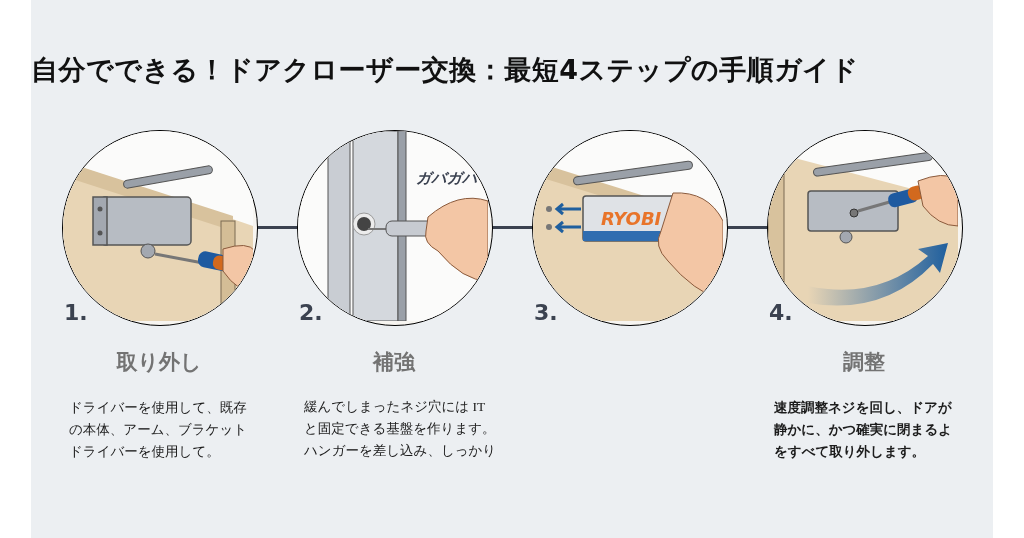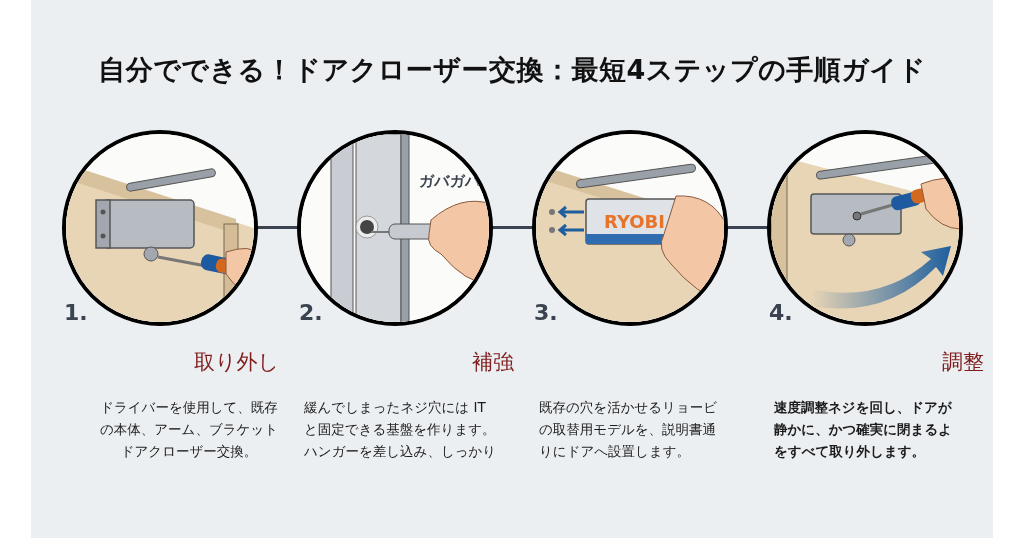--- a/index.html
+++ b/index.html
@@ -3,38 +3,38 @@
 <meta charset="utf-8">
 <style>
   * { box-sizing: border-box; margin: 0; padding: 0; }
   html, body { width: 1024px; height: 538px; background: #ffffff; overflow: hidden; }
   body { font-family: "DejaVu Sans", "Liberation Sans", sans-serif; position: relative; }
   .panel {
     position: absolute; left: 31px; top: 0; width: 962px; height: 538px;
     background: #eceff2;
   }
   .title {
-    position: absolute; left: 0; top: 52px; width: 962px; text-align: center;
+    position: absolute; left: 0; top: 52px; width: 962px; text-align: left;
     font-size: 27px; font-weight: bold; color: #111111; letter-spacing: 0.5px;
   }
   .connector {
     position: absolute; top: 226px; height: 3px; background: #3b4250;
   }
   .step { position: absolute; top: 0; width: 240px; height: 538px; }
   .circle {
     position: absolute; top: 130px; width: 196px; height: 196px; border-radius: 50%;
-    border: 4px solid #000000; overflow: hidden; background: #f7f5f1;
+    border: 1px solid #000000; overflow: hidden; background: #f7f5f1; font-style: italic;
   }
   .circle svg { position: absolute; left: 0; top: 0; width: 190px; height: 190px; }
   .num {
     position: absolute; top: 300px; font-size: 22px; font-weight: bold; color: #3b4250;
   }
   .heading {
-    position: absolute; top: 348px; width: 240px; text-align: right;
-    font-size: 21px; font-weight: normal; color: #7f1d1d;
+    position: absolute; top: 348px; width: 240px; text-align: center;
+    font-size: 21px; font-weight: bold; color: #737373;
   }
   .desc {
     position: absolute; top: 396px; width: 210px;
     font-size: 13.5px; line-height: 22px; color: #1c1c1c;
   }
 </style>
 </head>
 <body>
 
 <div class="panel">
@@ -58,45 +58,45 @@
           <circle cx="37" cy="102" r="2.5" fill="#555"></circle>
         <circle cx="85" cy="120" r="7" fill="#a3a8b0" stroke="#555"></circle>
         <line x1="92" y1="123" x2="140" y2="132" stroke="#777" stroke-width="3"></line>
         <rect x="135" y="122" width="34" height="16" rx="7" fill="#1e5aa0" transform="rotate(12 150 130)"></rect>
         <rect x="150" y="125" width="16" height="14" rx="6" fill="#d2691e" transform="rotate(12 158 132)"></rect>
         <path d="M160 118 Q185 110 192 120 L192 160 Q175 162 160 140 Z" fill="#f3c6a5" stroke="#8a5a3c" stroke-width="1"></path>
       </svg>
     </div>
     <div class="num" style="left:25px;">1.</div>
     <div class="heading" style="left:0;">取り外し</div>
-    <div class="desc" style="left:45px;text-align:center;">
+    <div class="desc" style="left:30px;">
       <div>ドライバーを使用して、既存</div>
       <div>の本体、アーム、ブラケット</div>
-      <div>ドアクローザー交換。</div>
+      <div>ドライバーを使用して。</div>
     </div>
   </div>
 
   <div class="step" style="left:243px;">
     <div class="circle" style="left:23px;">
       <svg viewBox="0 0 190 190">
         <rect width="190" height="190" fill="#fbfbfa"></rect>
         <rect x="30" y="0" width="22" height="190" fill="#c9cdd3" stroke="#555"></rect>
         <rect x="55" y="0" width="45" height="190" fill="#d4d8dd" stroke="#555"></rect>
         <rect x="100" y="0" width="8" height="190" fill="#9aa0a8" stroke="#555"></rect>
         <circle cx="66" cy="93" r="11" fill="#ececec" stroke="#999"></circle>
         <circle cx="66" cy="93" r="7" fill="#444"></circle>
         <line x1="70" y1="98" x2="92" y2="98" stroke="#777" stroke-width="2"></line>
         <rect x="88" y="90" width="48" height="15" rx="6" fill="#c7cbd1" stroke="#555"></rect>
         <path d="M130 86 Q160 60 190 70 L190 150 Q165 150 140 120 Q125 112 128 100 Z" fill="#f3c6a5" stroke="#8a5a3c" stroke-width="1"></path>
         <text x="118" y="52" font-size="15" font-weight="bold" fill="#3b4250" font-family="DejaVu Sans, sans-serif">ガバガバ</text>
       </svg>
     </div>
     <div class="num" style="left:25px;">2.</div>
     <div class="heading" style="left:0;">補強</div>
-    <div class="desc" style="left:30px;">
+    <div class="desc" style="left:30px;font-family:Liberation Serif, serif;">
       <div>緩んでしまったネジ穴には IT</div>
       <div>と固定できる基盤を作ります。</div>
       <div>ハンガーを差し込み、しっかり</div>
     </div>
   </div>
 
   <div class="step" style="left:478px;">
     <div class="circle" style="left:23px;">
       <svg viewBox="0 0 190 190">
         <rect width="190" height="190" fill="#fbfbfa"></rect>
@@ -107,25 +107,20 @@
           <circle cx="16" cy="96" r="3" fill="#777"></circle>
         <path d="M48 78 L26 78 M30 73 L24 78 L30 83" stroke="#1f5f9e" stroke-width="3" fill="none"></path>
         <path d="M48 96 L26 96 M30 91 L24 96 L30 101" stroke="#1f5f9e" stroke-width="3" fill="none"></path>
         <rect x="50" y="65" width="105" height="45" rx="3" fill="#dfe2e6" stroke="#555" stroke-width="1.5"></rect>
         <rect x="50" y="100" width="105" height="10" fill="#2f6db0"></rect>
         <text x="68" y="94" font-size="18" font-weight="bold" fill="#e8742a" font-family="DejaVu Sans, sans-serif">RYOBI</text>
         <path d="M140 62 Q175 60 190 90 L190 170 Q160 160 135 130 Q120 115 128 100 Z" fill="#f3c6a5" stroke="#8a5a3c" stroke-width="1"></path>
       </svg>
     </div>
     <div class="num" style="left:25px;">3.</div>
-    <div class="desc" style="left:30px;">
-      <div>既存の穴を活かせるリョービ</div>
-      <div>の取替用モデルを、説明書通</div>
-      <div>りにドアへ設置します。</div>
-    </div>
   </div>
 
   <div class="step" style="left:713px;">
     <div class="circle" style="left:23px;">
       <svg viewBox="0 0 190 190">
         <defs>
           <linearGradient id="arrowGrad" x1="0" x2="1" y1="0" y2="0">
             <stop offset="0" stop-color="#1f5f9e" stop-opacity="0"></stop>
             <stop offset="1" stop-color="#1f5f9e" stop-opacity="1"></stop>
           </linearGradient>

